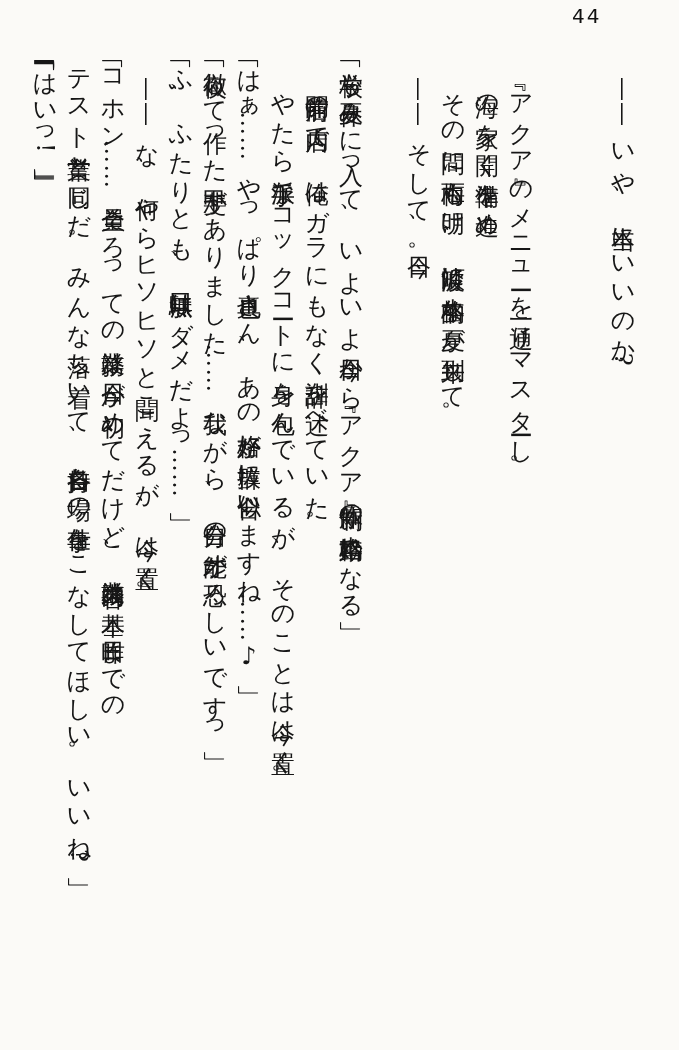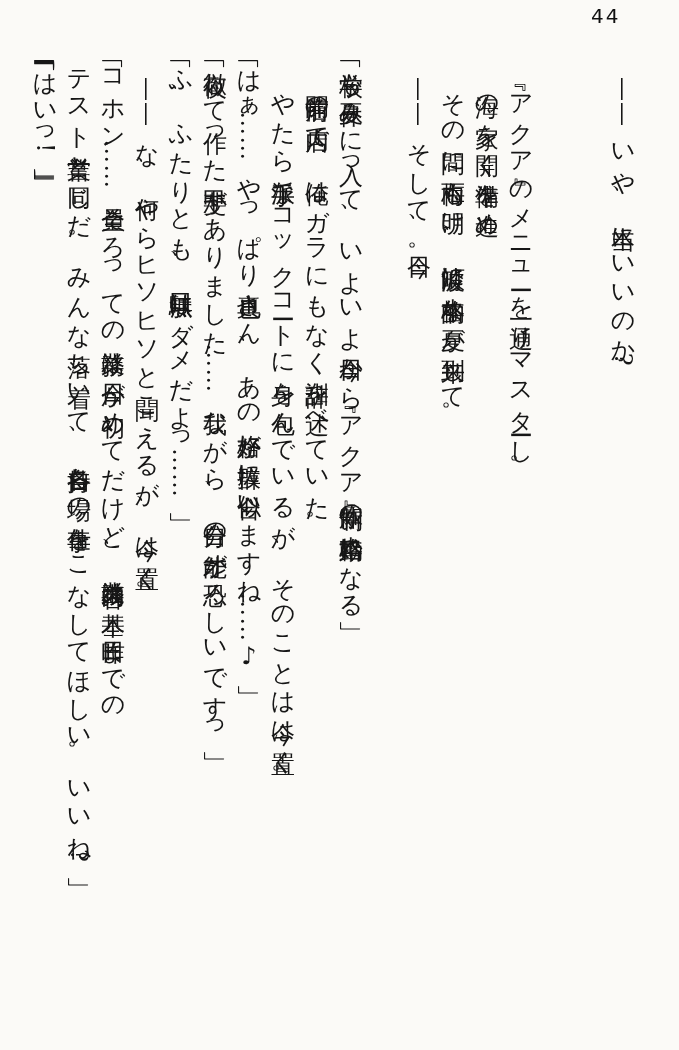--- a/index.html
+++ b/index.html
@@ -12,21 +12,21 @@
     width: 679px;
     height: 1050px;
     background: #fbfaf7;
     overflow: hidden;
     font-family: "DejaVu Serif", "Liberation Serif", serif;
     color: #161616;
   }
   .page-number {
     position: absolute;
     top: 4px;
-    left: 591px;
+    left: 572px;
     font-size: 20px;
     letter-spacing: 2px;
     font-family: "DejaVu Sans", "Liberation Sans", sans-serif;
     color: #111;
   }
   .text-block {
     position: absolute;
     top: 53px;
     right: 39px;
     width: 612px;

